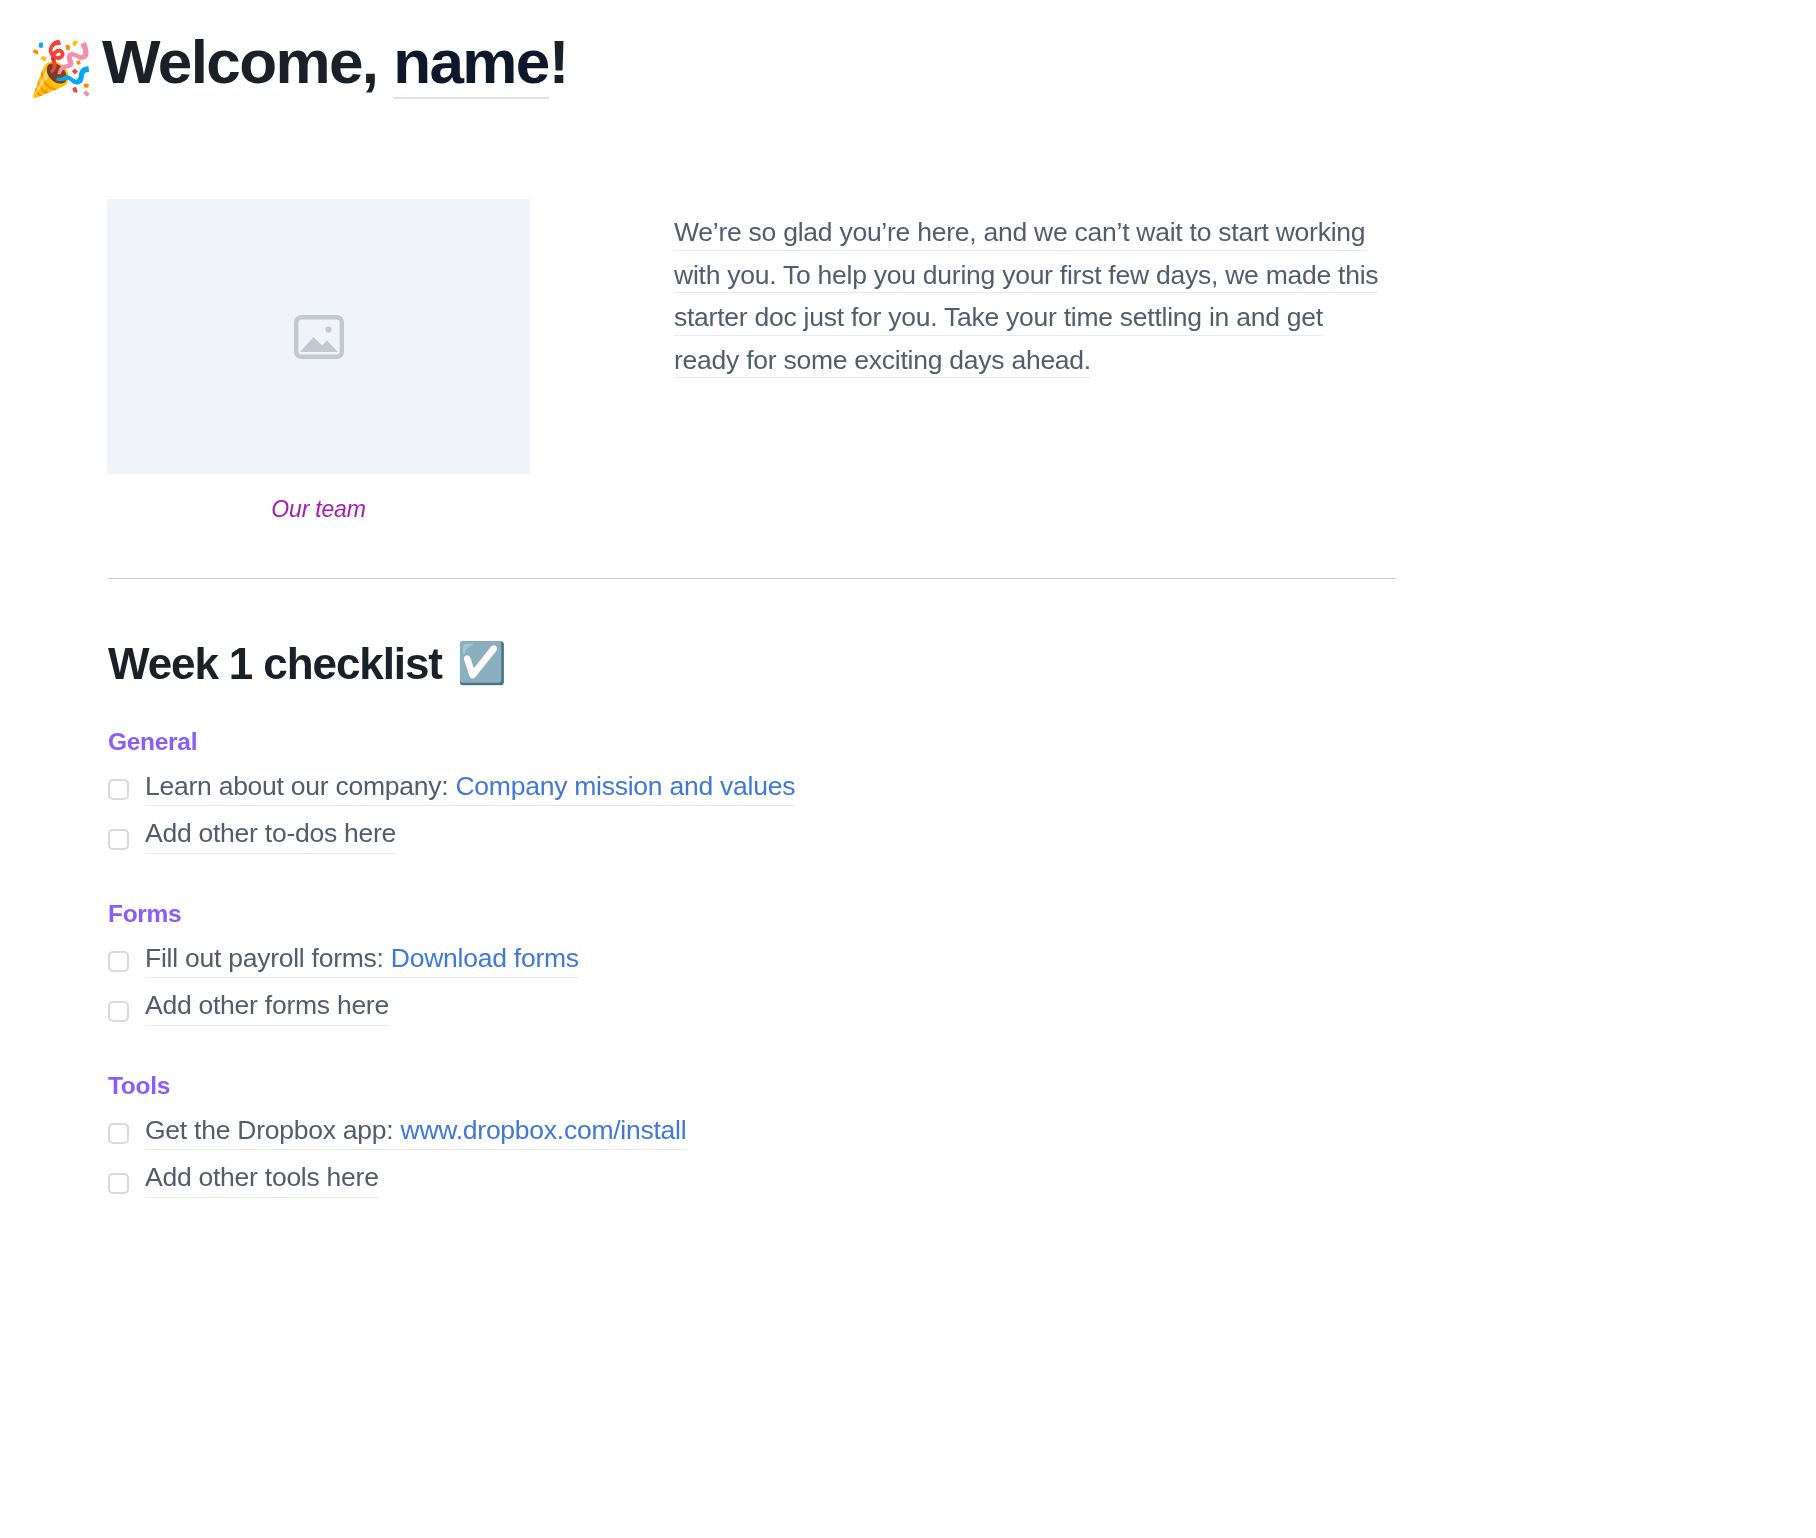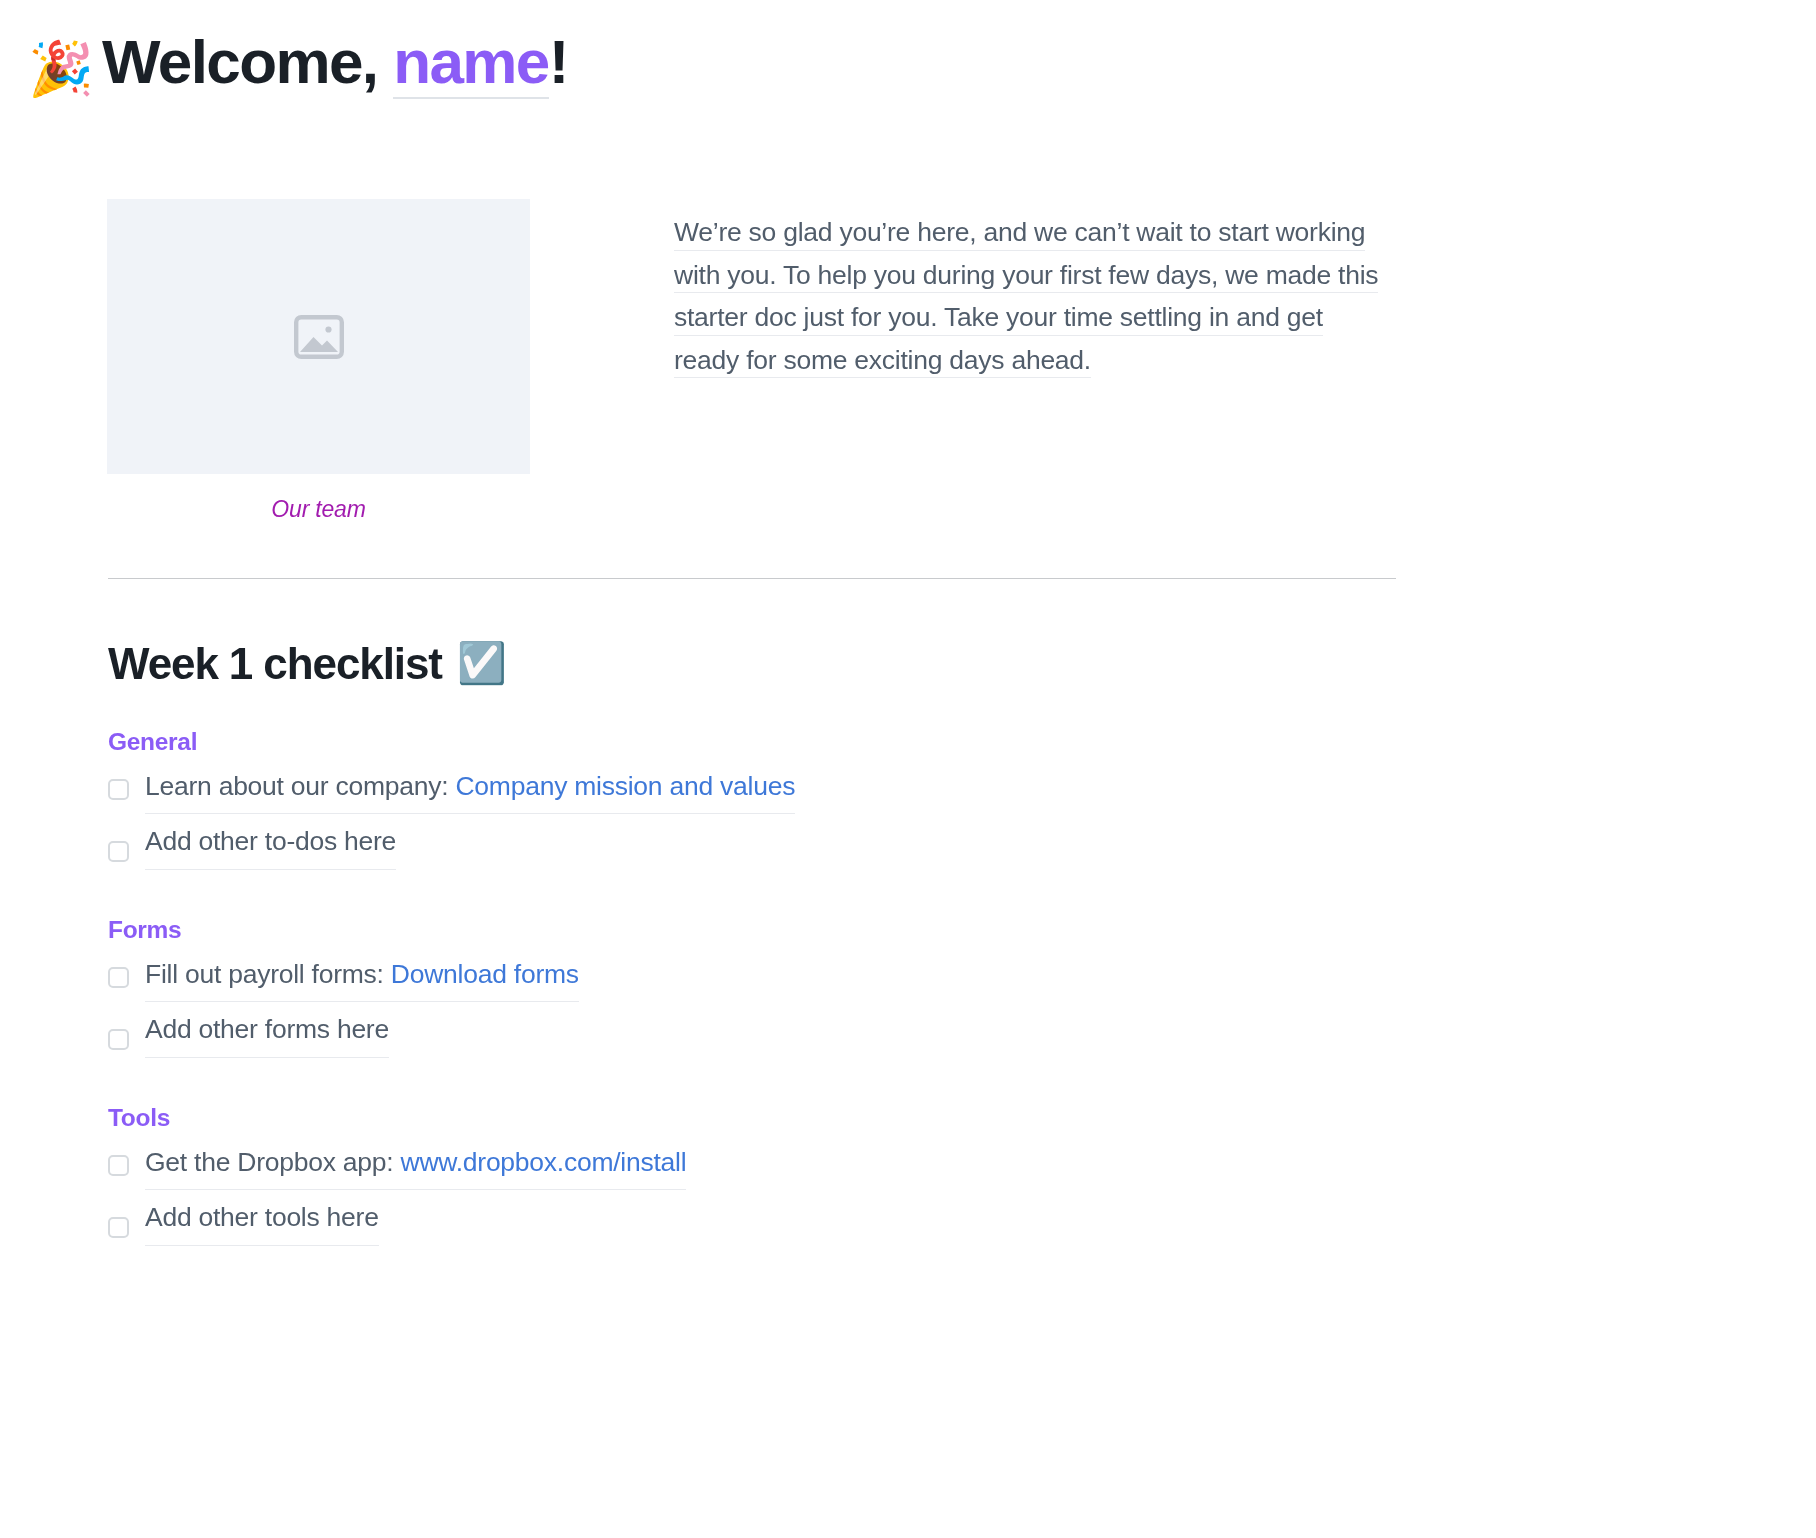--- a/index.html
+++ b/index.html
@@ -43,21 +43,21 @@
     top: 4px;
   }
   .title-text {
     font-size: 62px;
     font-weight: bold;
     letter-spacing: -1.6px;
     color: #1a2027;
     line-height: 1.1;
   }
   .title-placeholder {
-    color: #8b5cf6;
+    color: #0f172a;
     font-weight: bold;
     border-bottom: 2px solid #dfe3e8;
     padding-bottom: 4px;
     display: inline-block;
     line-height: 1.0;
   }
   .title-bang {
     color: #1a2027;
     font-weight: bold;
   }
@@ -171,21 +171,21 @@
     flex: 0 0 21px;
     margin-top: 6px;
     margin-right: 16px;
   }
   .todo-text {
     font-size: 26.5px;
     line-height: 1.0;
     letter-spacing: -0.25px;
     color: #515d6b;
     border-bottom: 1.5px solid #e8eaee;
-    padding-bottom: 14px;
+    padding-bottom: 6px;
     white-space: nowrap;
   }
   .todo-text .link {
     color: #3e78d8;
     text-decoration: none;
   }
   .img-icon-svg { display: block; }
 </style>
 </head>
 <body>

